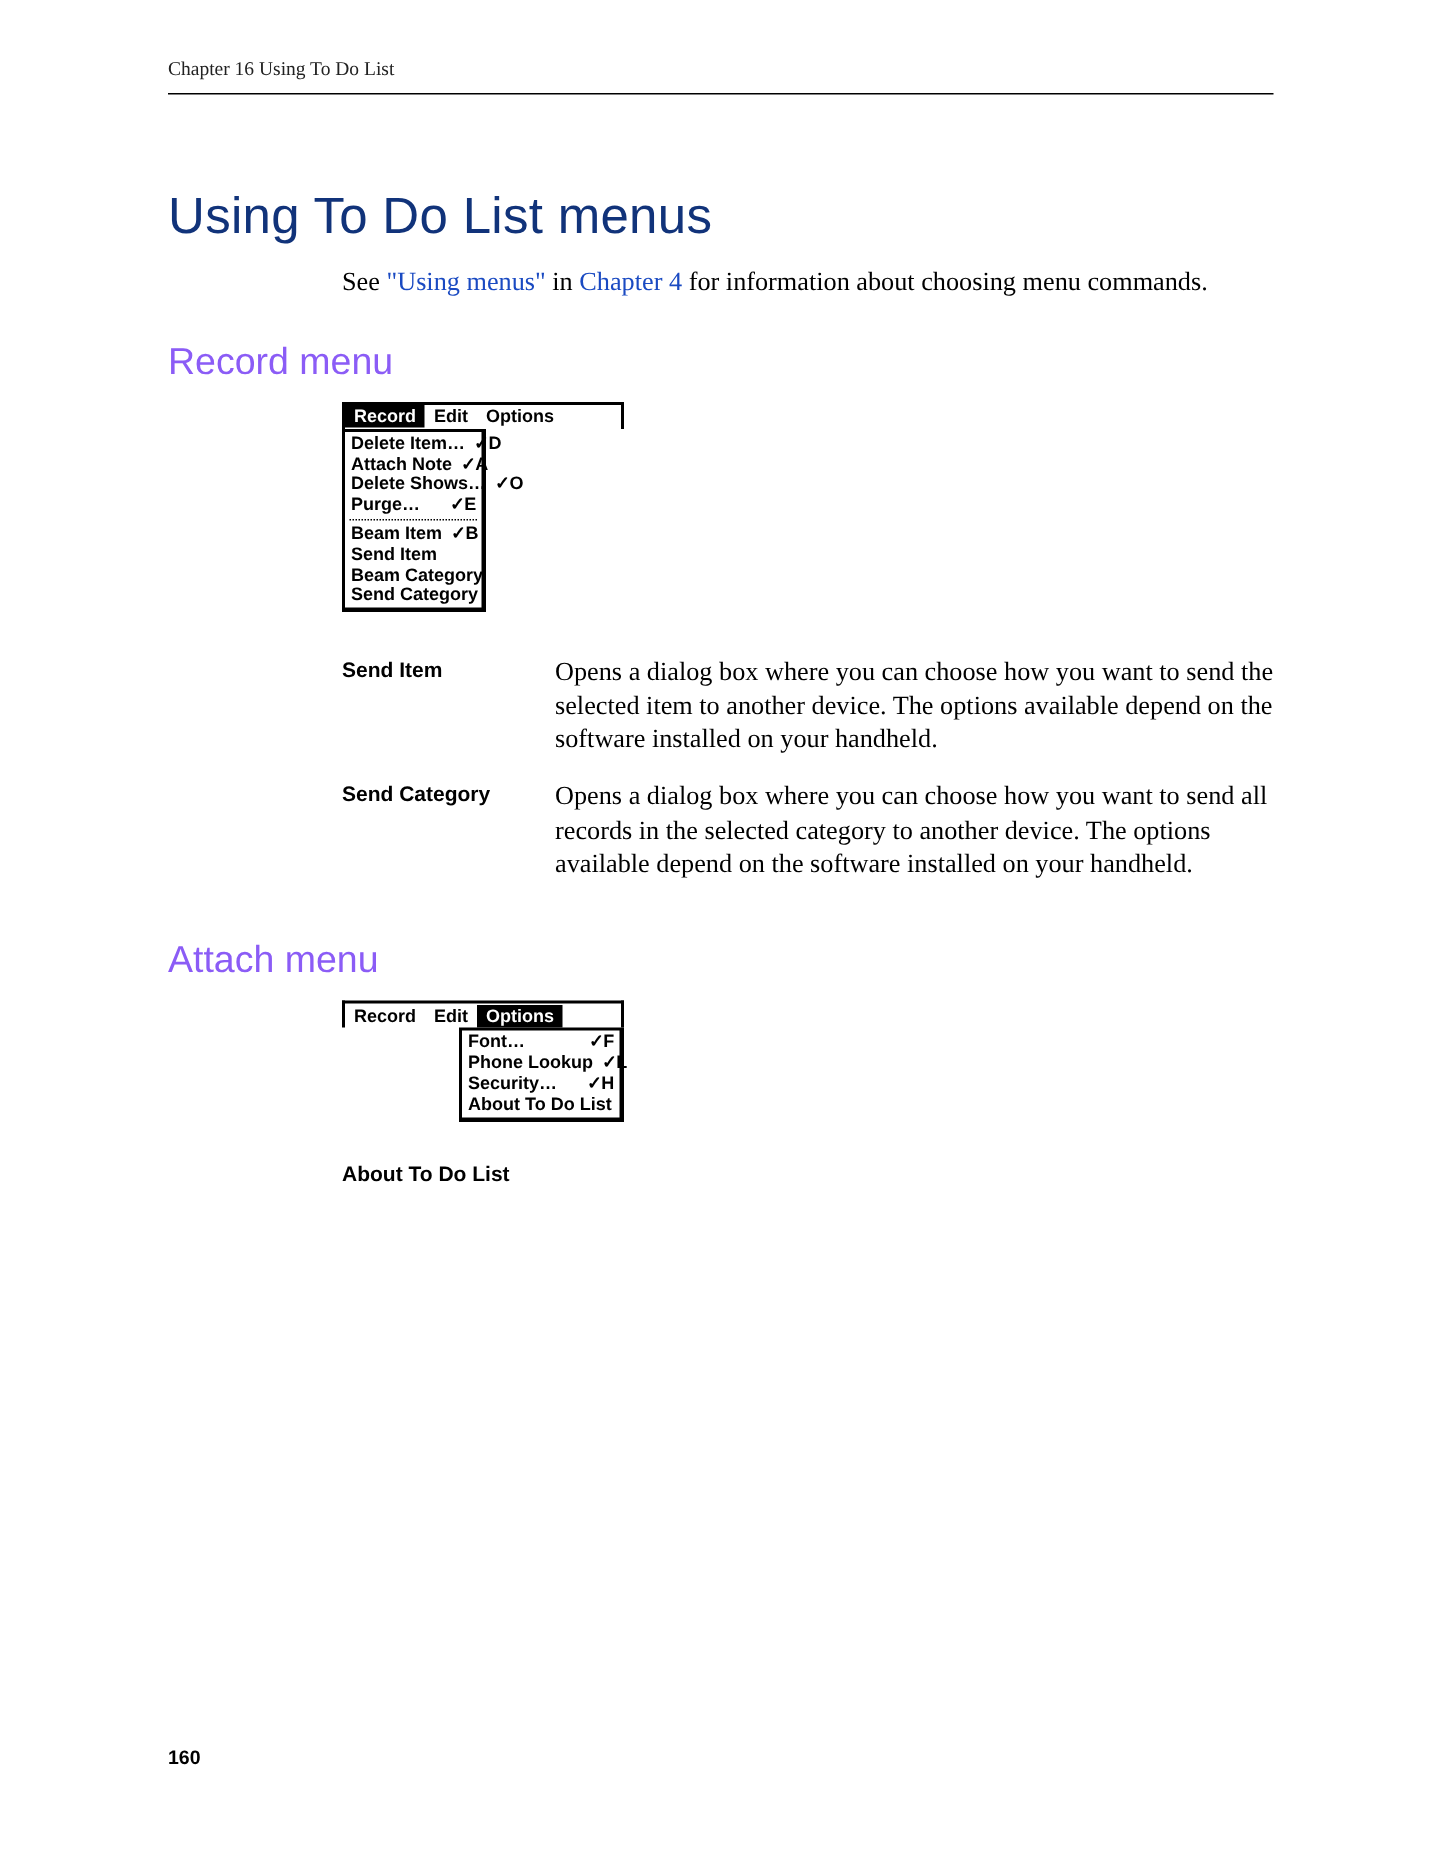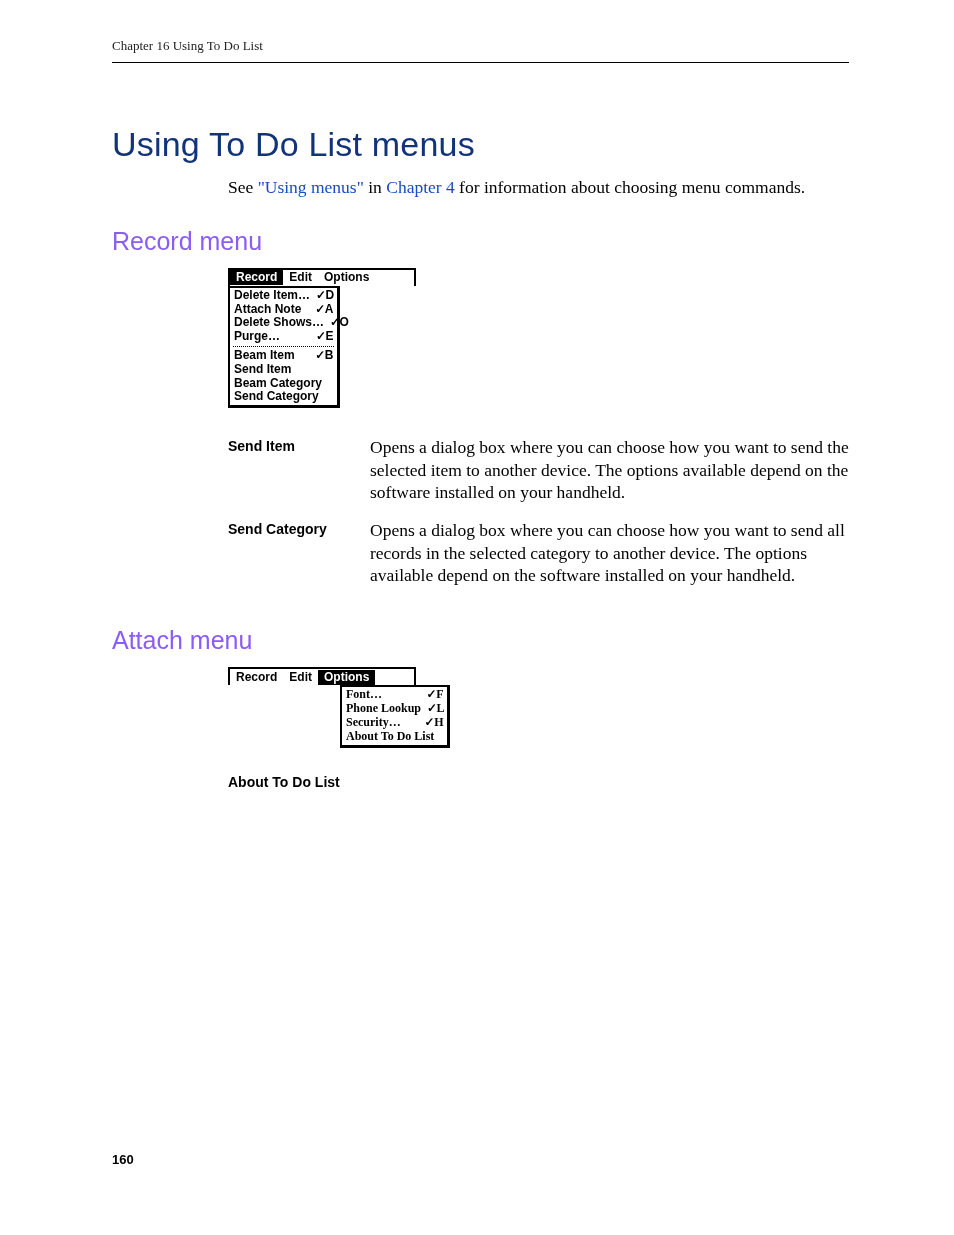--- a/index.html
+++ b/index.html
@@ -101,21 +101,21 @@
     flex: 0 0 120px;
     font-family: Arial, Helvetica, sans-serif;
     font-weight: 700;
     font-size: 14px;
     padding-top: 2px;
   }
   .def-body { flex: 1; line-height: 1.28; }
 
   .page-num {
     position: absolute;
-    bottom: 68px;
+    bottom: 56px;
     left: 112px;
     font-family: Arial, Helvetica, sans-serif;
     font-weight: 700;
     font-size: 13px;
   }
 </style>
 </head>
 <body>
 
 <div class="page">
@@ -132,21 +132,21 @@
   <h2 class="section-title">Record menu</h2>
 
   <div class="figure-block">
     <div class="palm">
         <div class="bar" style="width: 188px;">
           <div class="mbar-item sel">Record</div>
           <div class="mbar-item">Edit</div>
           <div class="mbar-item">Options</div>
           <div class="spacer"></div>
         </div>
-        <div class="drop" style="width: 112px; margin-left: 0px;">
+        <div class="drop" style="width: 96px; margin-left: 0px;">
           <div class="row">
             <span class="label">Delete Item…</span>
             <span class="sc">✓D</span>
           </div>
           <div class="row">
             <span class="label">Attach Note</span>
             <span class="sc">✓A</span>
           </div>
           <div class="row">
             <span class="label">Delete Shows…</span>
@@ -188,21 +188,21 @@
   <h2 class="section-title" style="margin-top:40px">Attach menu</h2>
 
   <div class="figure-block">
     <div class="palm">
         <div class="bar" style="width: 188px;">
           <div class="mbar-item">Record</div>
           <div class="mbar-item">Edit</div>
           <div class="mbar-item sel">Options</div>
           <div class="spacer"></div>
         </div>
-        <div class="drop" style="width: 110px; margin-left: 112px; font-family: Liberation Serif, serif;">
+        <div class="drop" style="width: 110px; margin-left: 78px;">
           <div class="row">
             <span class="label">Font…</span>
             <span class="sc">✓F</span>
           </div>
           <div class="row">
             <span class="label">Phone Lookup</span>
             <span class="sc">✓L</span>
           </div>
           <div class="row">
             <span class="label">Security…</span>

